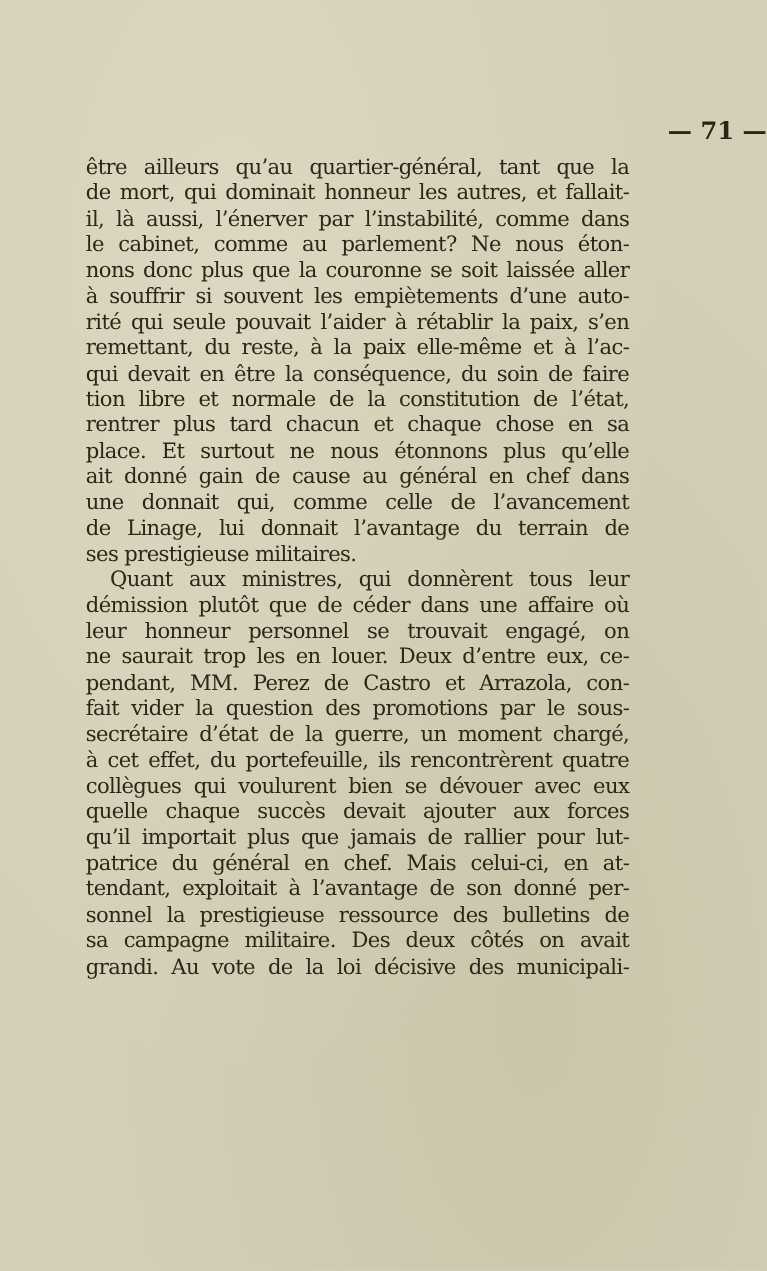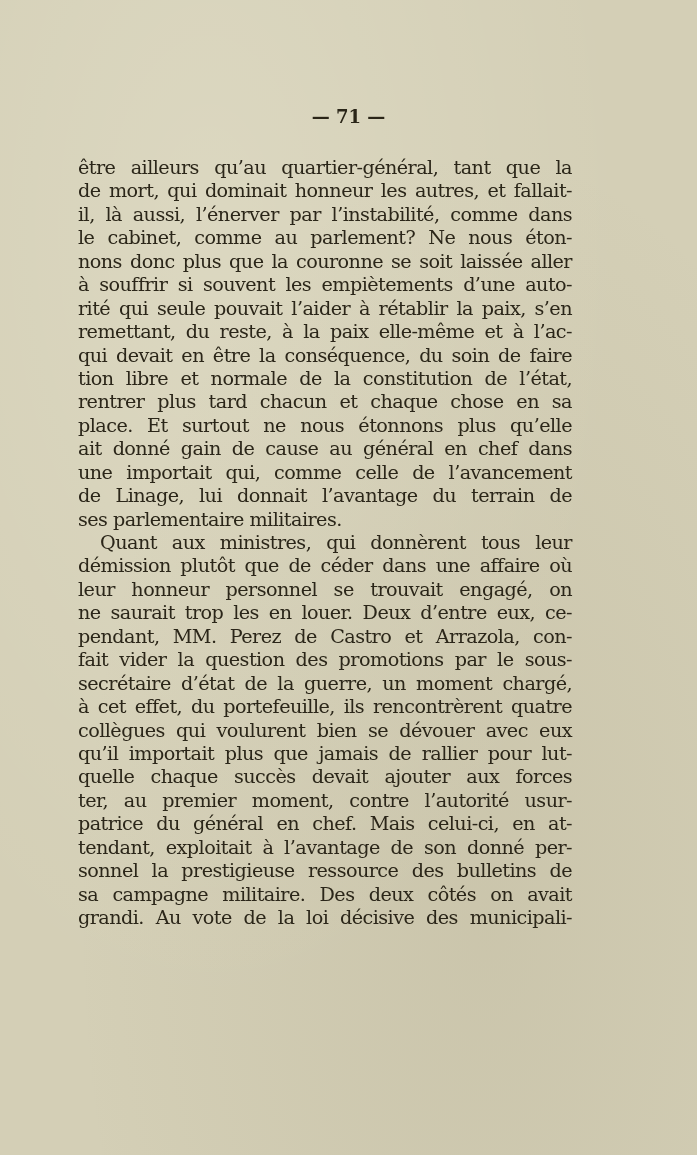--- a/index.html
+++ b/index.html
@@ -8,30 +8,29 @@
     background: #d4cfb6;
     background-image:
       radial-gradient(ellipse at 30% 20%, rgba(255,255,240,0.18), rgba(0,0,0,0) 60%),
       radial-gradient(ellipse at 70% 80%, rgba(120,110,80,0.10), rgba(0,0,0,0) 60%);
     position: relative;
   }
   .page {
     position: absolute; left: 0; top: 0; width: 697px; height: 1155px;
   }
   .page-number {
-    position: absolute; top: 106px; left: 0; width: 697px; text-align: center;
-    font-family: "DejaVu Serif", serif; font-size: 18px; font-weight: bold;
+    position: absolute; top: 106px; left: 0; width: 697px; text-align: right;
+    font-family: "DejaVu Serif", serif; font-size: 22px; font-weight: bold;
     color: #2a2518;
   }
   .text-block {
     position: absolute; left: 78px; top: 140px; width: 494px;
     font-family: "DejaVu Serif", serif; font-size: 19.2px; line-height: 23.45px;
     color: #2b2619;
     letter-spacing: -0.55px;
-    margin-top: 16px;
   }
   .line {
     display: block; white-space: nowrap;
     text-align: justify; text-align-last: justify;
     height: 23.45px;
   }
   .line.last { text-align-last: left; }
   .line.indent { padding-left: 22px; }
 </style>
 </head>
@@ -47,37 +46,36 @@
         <span class="line">le cabinet, comme au parlement? Ne nous éton-</span>
         <span class="line">nons donc plus que la couronne se soit laissée aller</span>
         <span class="line">à souffrir si souvent les empiètements d’une auto-</span>
         <span class="line">rité qui seule pouvait l’aider à rétablir la paix, s’en</span>
         <span class="line">remettant, du reste, à la paix elle-même et à l’ac-</span>
         <span class="line">qui devait en être la conséquence, du soin de faire</span>
         <span class="line">tion libre et normale de la constitution de l’état,</span>
         <span class="line">rentrer plus tard chacun et chaque chose en sa</span>
         <span class="line">place. Et surtout ne nous étonnons plus qu’elle</span>
         <span class="line">ait donné gain de cause au général en chef dans</span>
-        <span class="line">une importait qui, comme celle de l’avancement</span>
+        <span class="line">une donnait qui, comme celle de l’avancement</span>
         <span class="line">de Linage, lui donnait l’avantage du terrain de</span>
-        <span class="line last">ses parlementaire militaires.</span>
+        <span class="line last">ses prestigieuse militaires.</span>
       </div>
       <div>
         <span class="line indent">Quant aux ministres, qui donnèrent tous leur</span>
         <span class="line">démission plutôt que de céder dans une affaire où</span>
         <span class="line">leur honneur personnel se trouvait engagé, on</span>
         <span class="line">ne saurait trop les en louer. Deux d’entre eux, ce-</span>
         <span class="line">pendant, MM. Perez de Castro et Arrazola, con-</span>
         <span class="line">fait vider la question des promotions par le sous-</span>
         <span class="line">secrétaire d’état de la guerre, un moment chargé,</span>
         <span class="line">à cet effet, du portefeuille, ils rencontrèrent quatre</span>
         <span class="line">collègues qui voulurent bien se dévouer avec eux</span>
+        <span class="line">quelle chaque succès devait ajouter aux forces</span>
         <span class="line">qu’il importait plus que jamais de rallier pour lut-</span>
-        <span class="line">quelle chaque succès devait ajouter aux forces</span>
-        <span class="line">ter, au premier moment, contre l’autorité usur-</span>
         <span class="line">patrice du général en chef. Mais celui-ci, en at-</span>
         <span class="line">tendant, exploitait à l’avantage de son donné per-</span>
         <span class="line">sonnel la prestigieuse ressource des bulletins de</span>
         <span class="line">sa campagne militaire. Des deux côtés on avait</span>
         <span class="line">grandi. Au vote de la loi décisive des municipali-</span>
       </div>
     </div>
 </div>
 
 </body></html>

